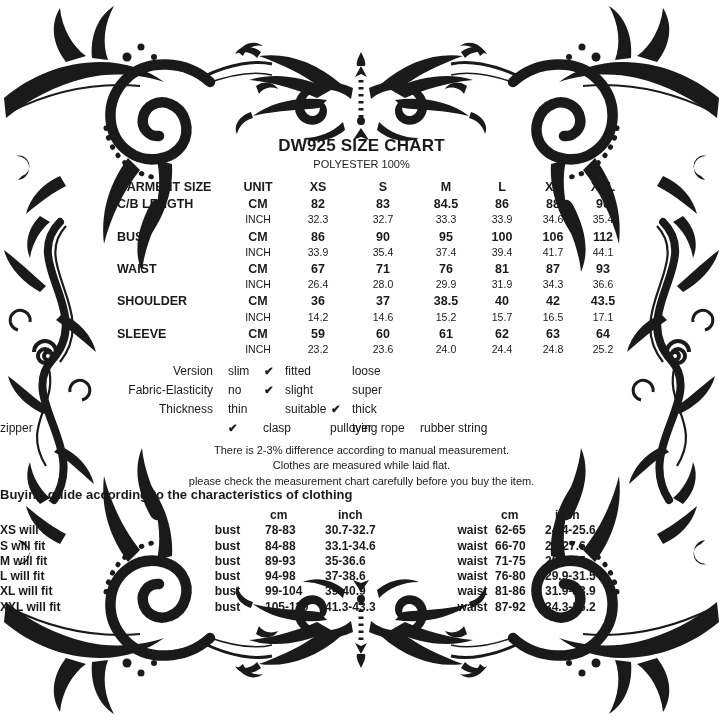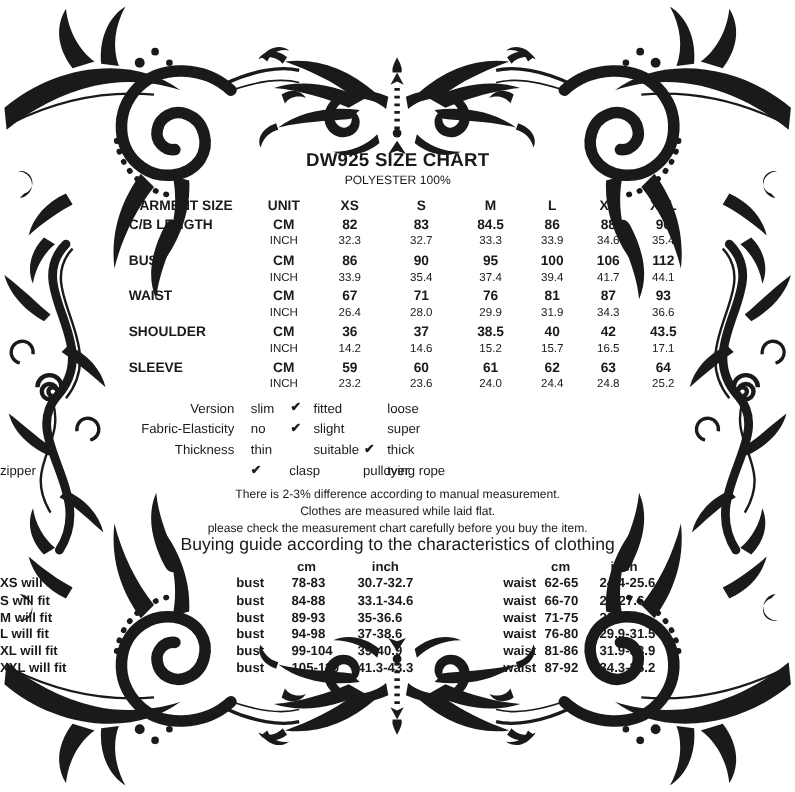--- a/index.html
+++ b/index.html
@@ -30,22 +30,22 @@
   .arow{display:grid;grid-template-columns:213px 50px 22px 45px 22px 68px 84px 126px;
         height:19px;line-height:19px;font-size:12px}
   .acell{white-space:nowrap}
   .acell.alabel{font-weight:normal;text-align:right}
   .arow .acell:nth-child(2){padding-left:15px}
   .acell.achk{font-size:11.5px;font-weight:bold;padding-left:1px}
 
   
   #notes{position:absolute;top:443px;left:0;width:100%;text-align:center}
   .note{font-size:11px;line-height:15.4px}
-  .guide-heading{position:absolute;top:487px;left:0;width:100%;text-align:center;
-                 font-weight:normal;font-size:16px}
+  .guide-heading{position:absolute;top:487px;left:0;width:100%;text-align:left;
+                 font-weight:bold;font-size:13px}
 
   
   #guideTable{position:absolute;left:0;top:508px;width:645px;font-weight:bold}
   .grow{display:grid;grid-template-columns:190px 75px 60px 125px 45px 50px 90px;
         height:15.3px;line-height:15.3px;font-size:12px}
   .gcell{white-space:nowrap}
   .gcell.g0{text-align:left}
   .gcell.g1,.gcell.g4{text-align:center}
   .grow.ghead .g2{padding-left:5px}
   .grow.ghead .g3{padding-left:13px}
@@ -268,20 +268,21 @@
         <div class="acell aopt"></div>
         <div class="acell aopt"></div>
       </div>
       <div class="arow">
         <div class="acell aopt">zipper</div>
         <div class="acell achk">✔</div>
         <div class="acell aopt">clasp</div>
         <div class="acell achk"></div>
         <div class="acell aopt">pullover</div>
         <div class="acell aopt">tying rope</div>
+        <div class="acell aopt">rubber string</div>
       </div>
     </div>
 
   <div id="notes">
       <div class="note">There is 2-3% difference according to manual measurement.</div>
       <div class="note">Clothes are measured while laid flat.</div>
       <div class="note">please check the measurement chart carefully before you buy the item.</div>
     </div>
 
   <div class="guide-heading">Buying guide according to the characteristics of clothing</div>

